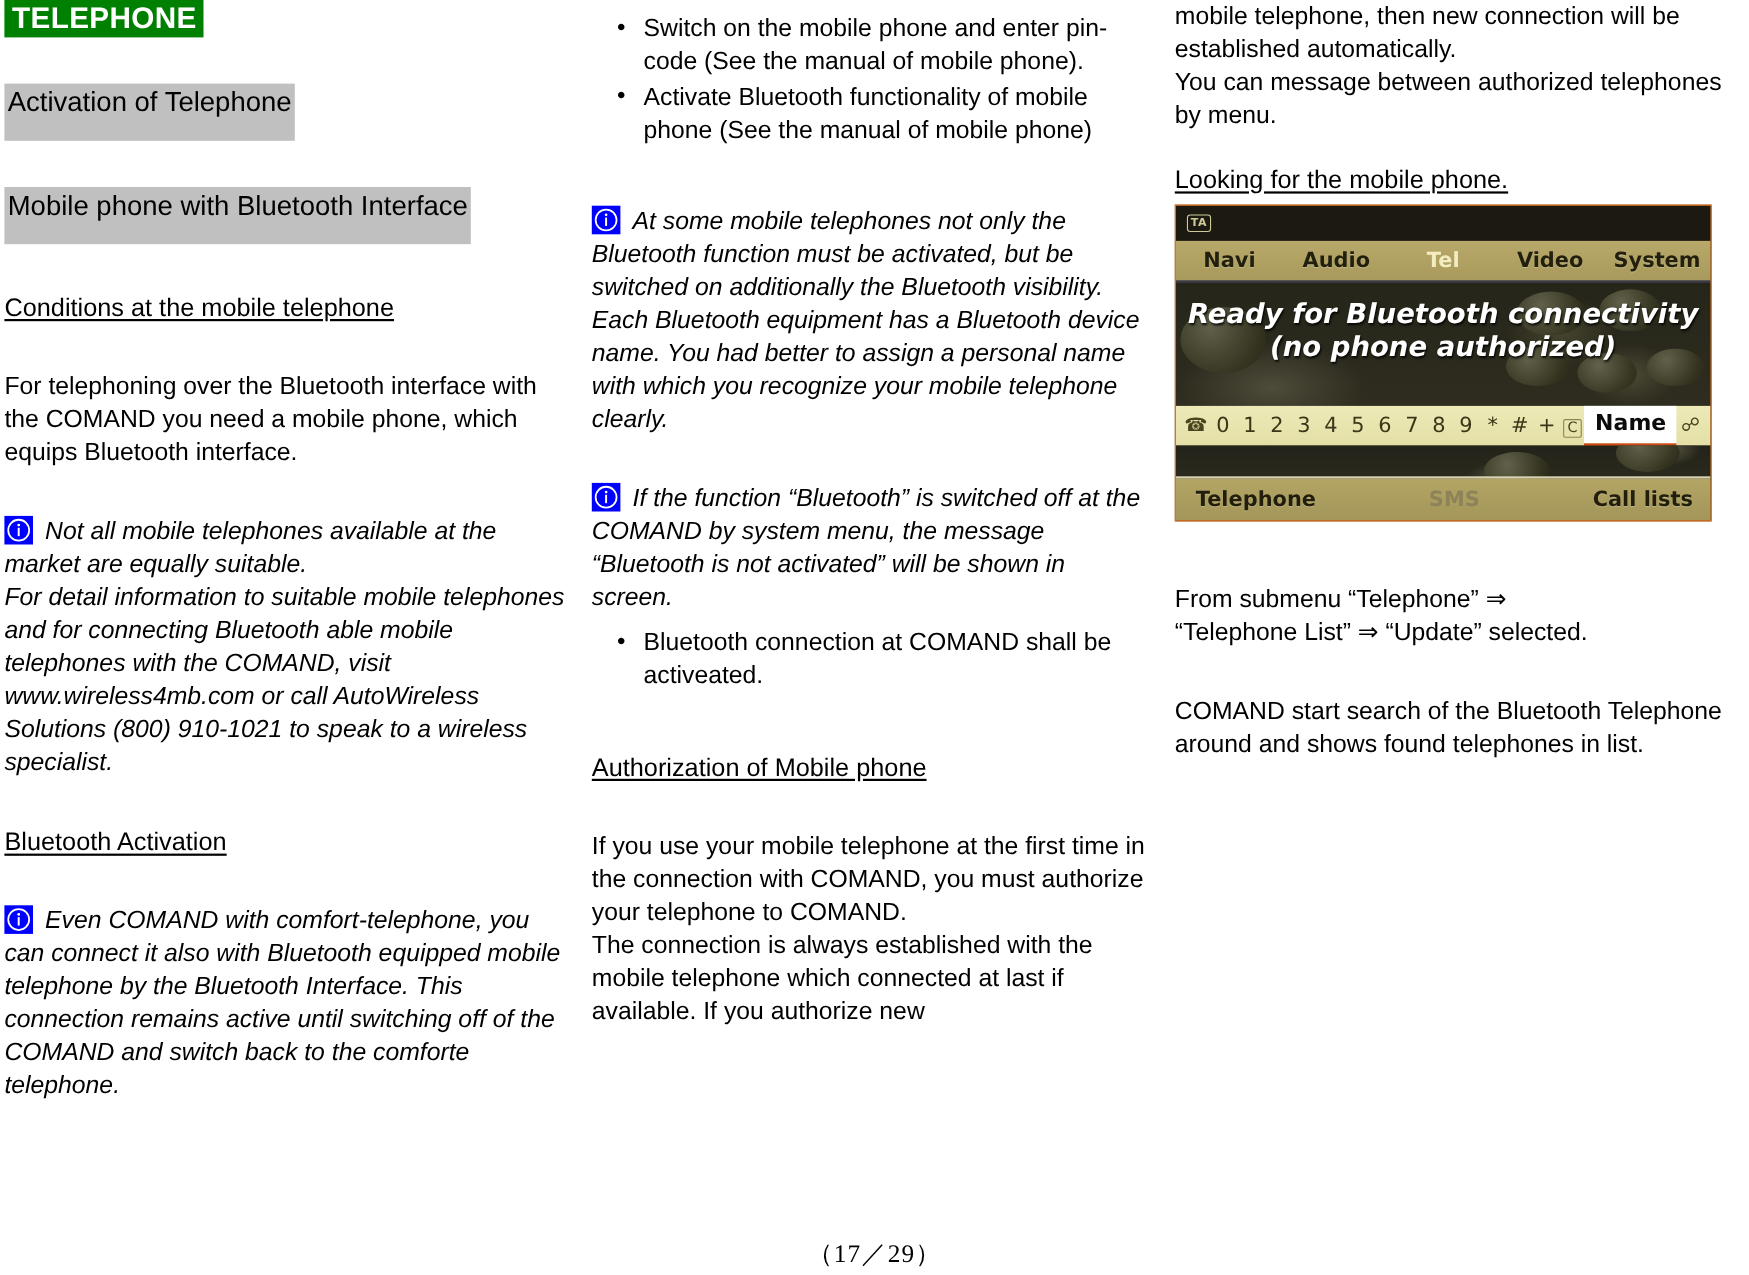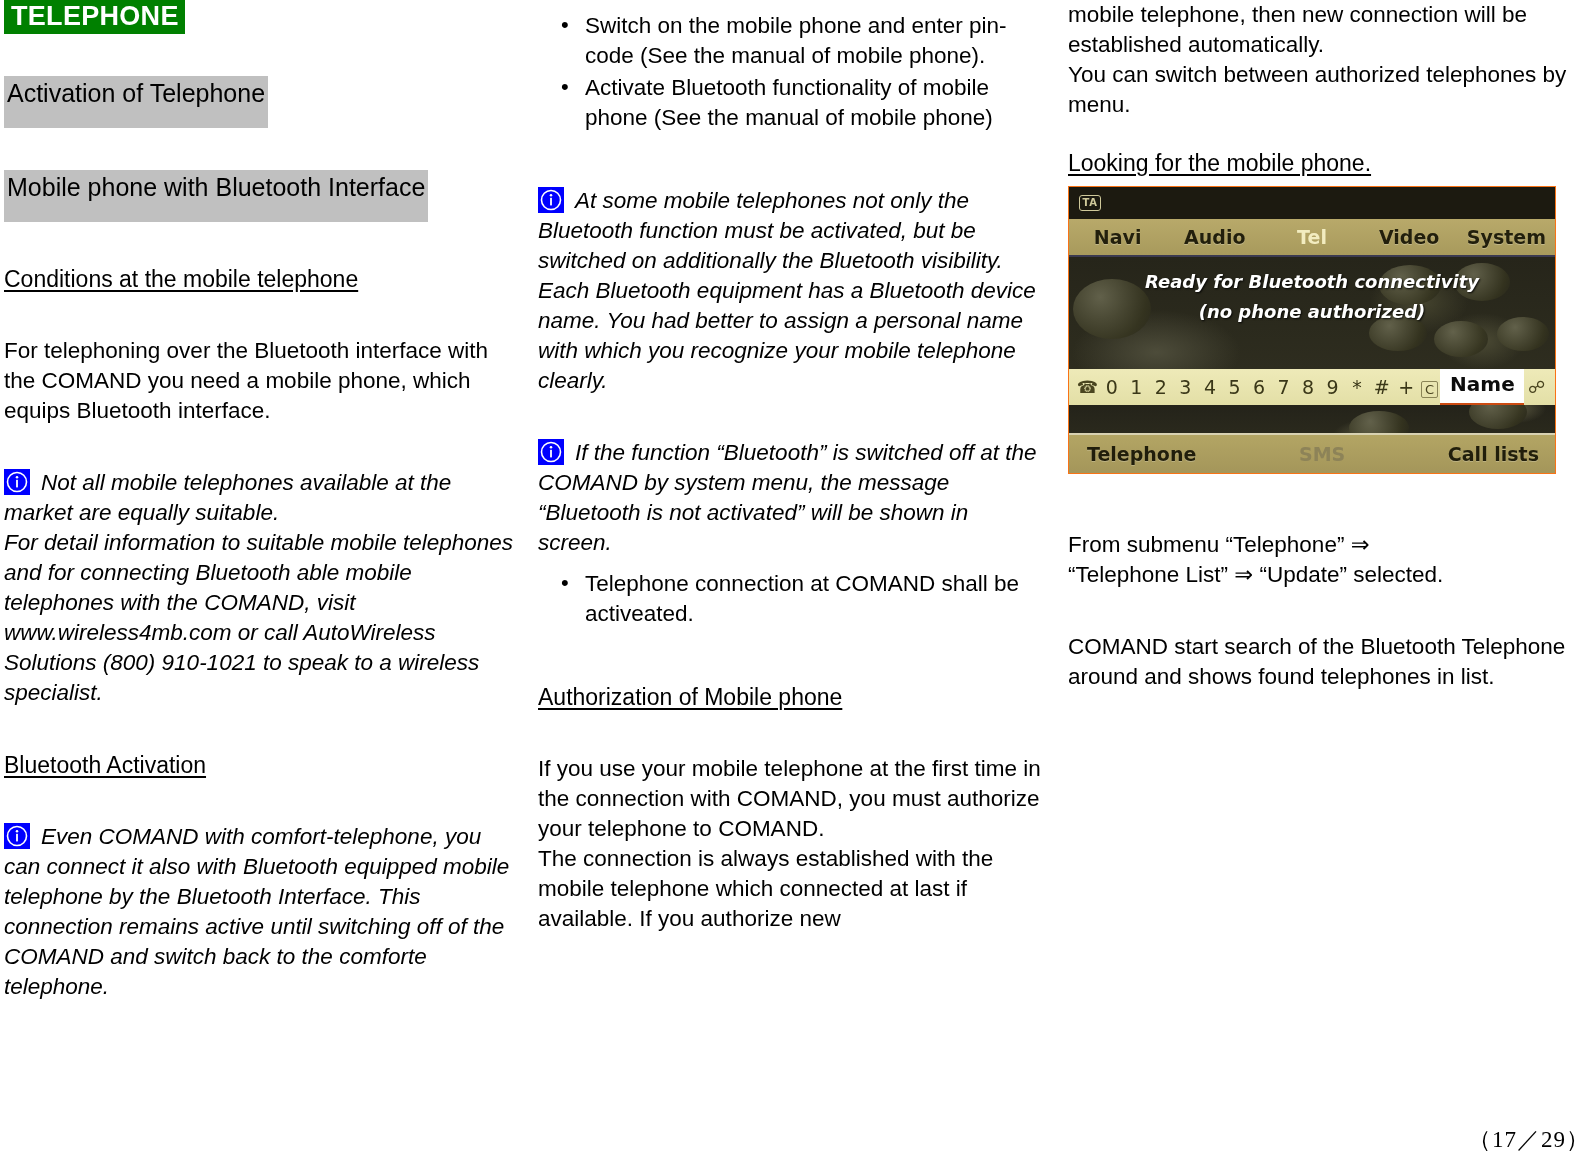--- a/index.html
+++ b/index.html
@@ -184,21 +184,21 @@
     background: radial-gradient(circle at 35% 30%, #6b6a52, #35341f 70%, #26251a 100%);
     opacity: 0.85;
   }
   .cmd-msg {
     position: absolute;
     left: 0; right: 0;
     text-align: center;
     color: #ffffff;
     font-style: italic;
     font-weight: bold;
-    font-size: 18px;
+    font-size: 25px;
     text-shadow: 1px 1px 2px rgba(0,0,0,0.85);
   }
   .cmd-msg.l1 { top: 14px; }
   .cmd-msg.l2 { top: 44px; }
 
   .cmd-keypad {
     position: absolute;
     left: 0; top: 182px;
     width: 100%;
     height: 36px;
@@ -268,21 +268,21 @@
   .cmd-bottombar .bi.b1 { flex: 0 0 auto; margin-left: 18px; }
   .cmd-bottombar .bi.b2 { flex: 1; text-align: center; color: #8d8358; text-shadow: none; }
   .cmd-bottombar .bi.b3 { flex: 0 0 auto; margin-right: 16px; }
 
   
   .footer {
     position: absolute;
     left: 0;
     bottom: 4px;
     width: 1590px;
-    text-align: right;
+    text-align: center;
     font-family: "Liberation Serif", serif;
     font-size: 23px;
     letter-spacing: 1px;
   }
   .nowrap { white-space: nowrap; }
 </style>
 </head>
 <body>
 
 <div class="page">
@@ -375,42 +375,42 @@
         <span class="info-icon">
           <svg width="26" height="26" viewBox="0 0 26 26" aria-hidden="true">
             <circle cx="13" cy="13" r="9.5" fill="none" stroke="#ffffff" stroke-width="1.6"></circle>
             <circle cx="13" cy="8.3" r="1.25" fill="#ffffff"></circle>
             <rect x="12.1" y="10.8" width="1.8" height="7.6" fill="#ffffff"></rect>
           </svg>
         </span><span>If the function “Bluetooth” is switched off at the COMAND by system menu, the message “Bluetooth is not activated” will be shown in screen.</span>
       </p>
 
       <ul class="bullets">
-        <li>Telephone connection at COMAND shall be activeated.</li>
+        <li>Bluetooth connection at COMAND shall be activeated.</li>
       </ul>
 
       <div class="spacer-lg"></div>
 
       <div>
         <span class="h-underline">Authorization of Mobile phone</span>
       </div>
 
       <div class="spacer-lg"></div>
 
       <p class="body">If you use your mobile telephone at the first time in the connection with COMAND, you must authorize your telephone to COMAND.</p>
 
       <p class="body">The connection is always established with the mobile telephone which connected at last if available. If you authorize new</p>
 
     </div>
 
     <div class="col col-right">
 
       <p class="body">mobile telephone, then new connection will be established automatically.</p>
 
-      <p class="body">You can switch between authorized telephones by menu.</p>
+      <p class="body">You can message between authorized telephones by menu.</p>
 
       <div class="spacer-md"></div>
 
       <div>
         <span class="h-underline">Looking for the mobile phone.</span>
       </div>
 
       <div style="height:8px"></div>
 
       <div class="comand">

